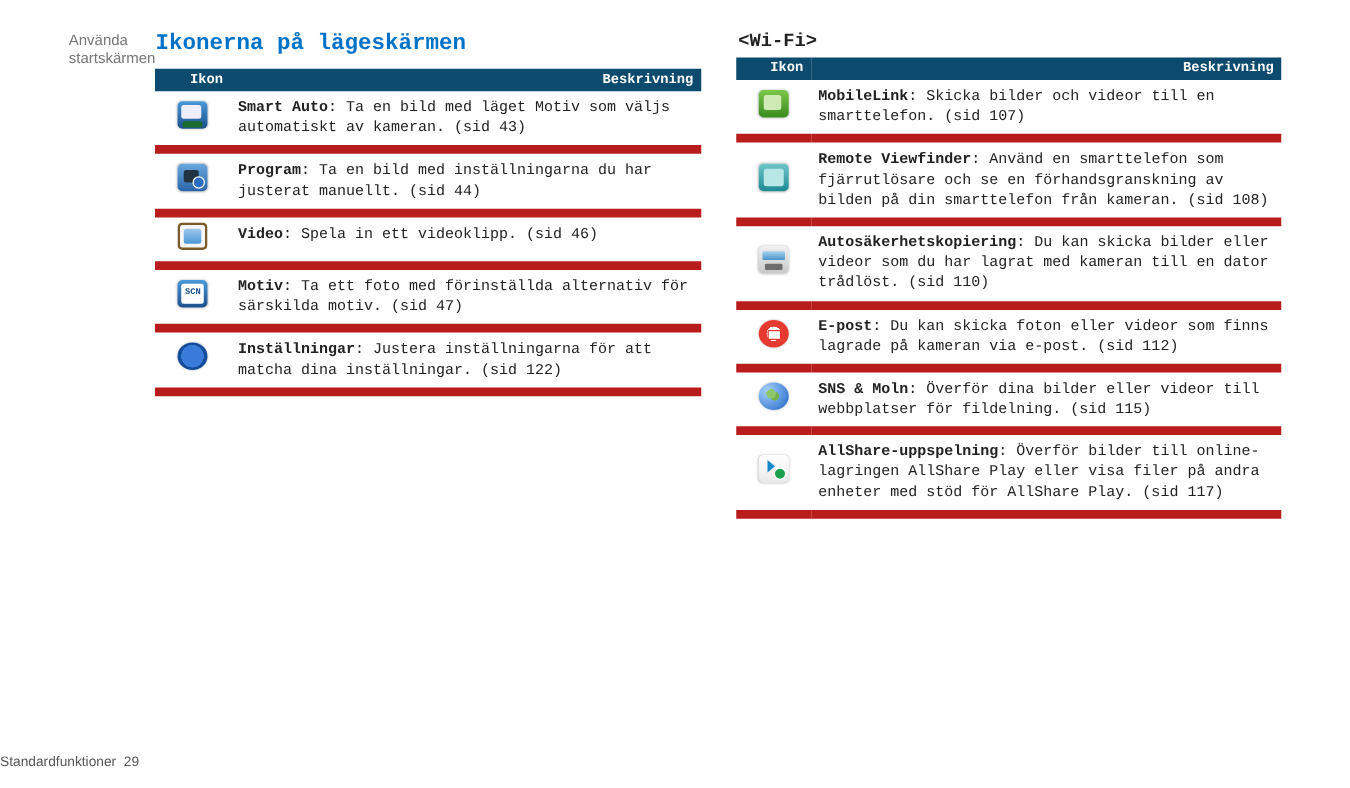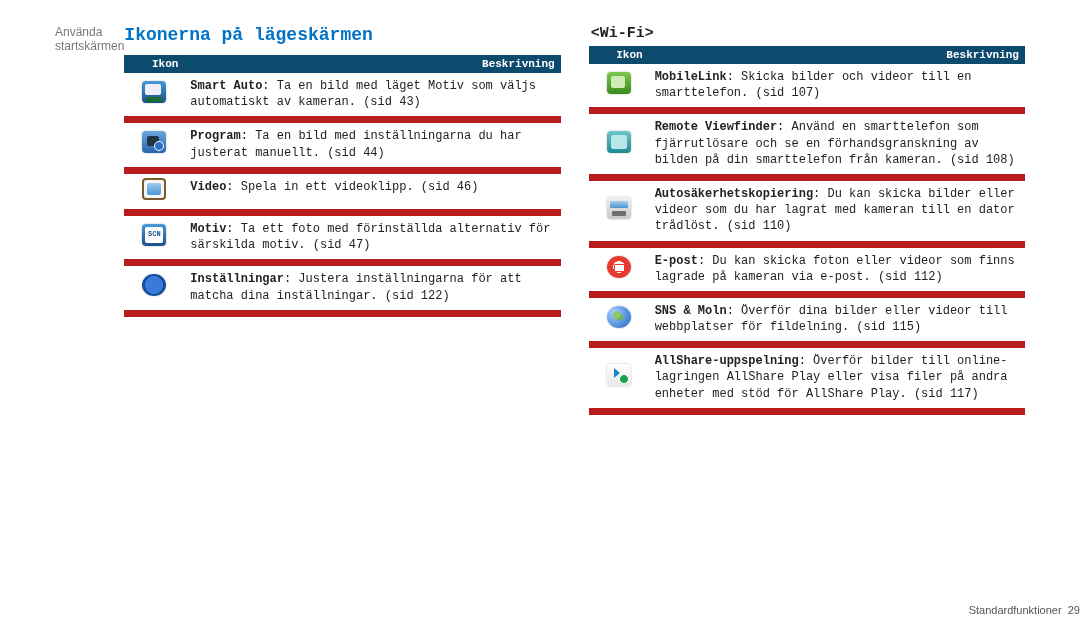--- a/index.html
+++ b/index.html
@@ -121,21 +121,21 @@
   .ic-sns::before { content:""; position:absolute; top:5px; left:5px; width:12px; height:10px; background: radial-gradient(circle at 40% 40%, #8ec86c 0 40%, transparent 41%), radial-gradient(circle at 65% 60%, #74b24a 0 35%, transparent 36%); border-radius:50%; }
 
   .ic-allshare { background: linear-gradient(#fff,#e9e9e9); }
   .ic-allshare::before { content:""; position:absolute; top:4px; left:7px; width:0; height:0; border-left:6px solid #1787c9; border-top:5px solid transparent; border-bottom:5px solid transparent; }
   .ic-allshare::after { content:""; position:absolute; bottom:2px; right:2px; width:8px; height:8px; background:#1aa04e; border-radius:50%; border:1px solid #fff; }
 
   .footer {
     position: absolute;
     bottom: 14px;
     left: 0; right: 0;
-    text-align: right;
+    text-align: left;
     font-size: 11px;
     color: #555;
   }
   .footer .pn { font-weight:400; }
   b.term { font-weight:700; }
 </style>
 </head>
 <body>
 
 <div class="page">

